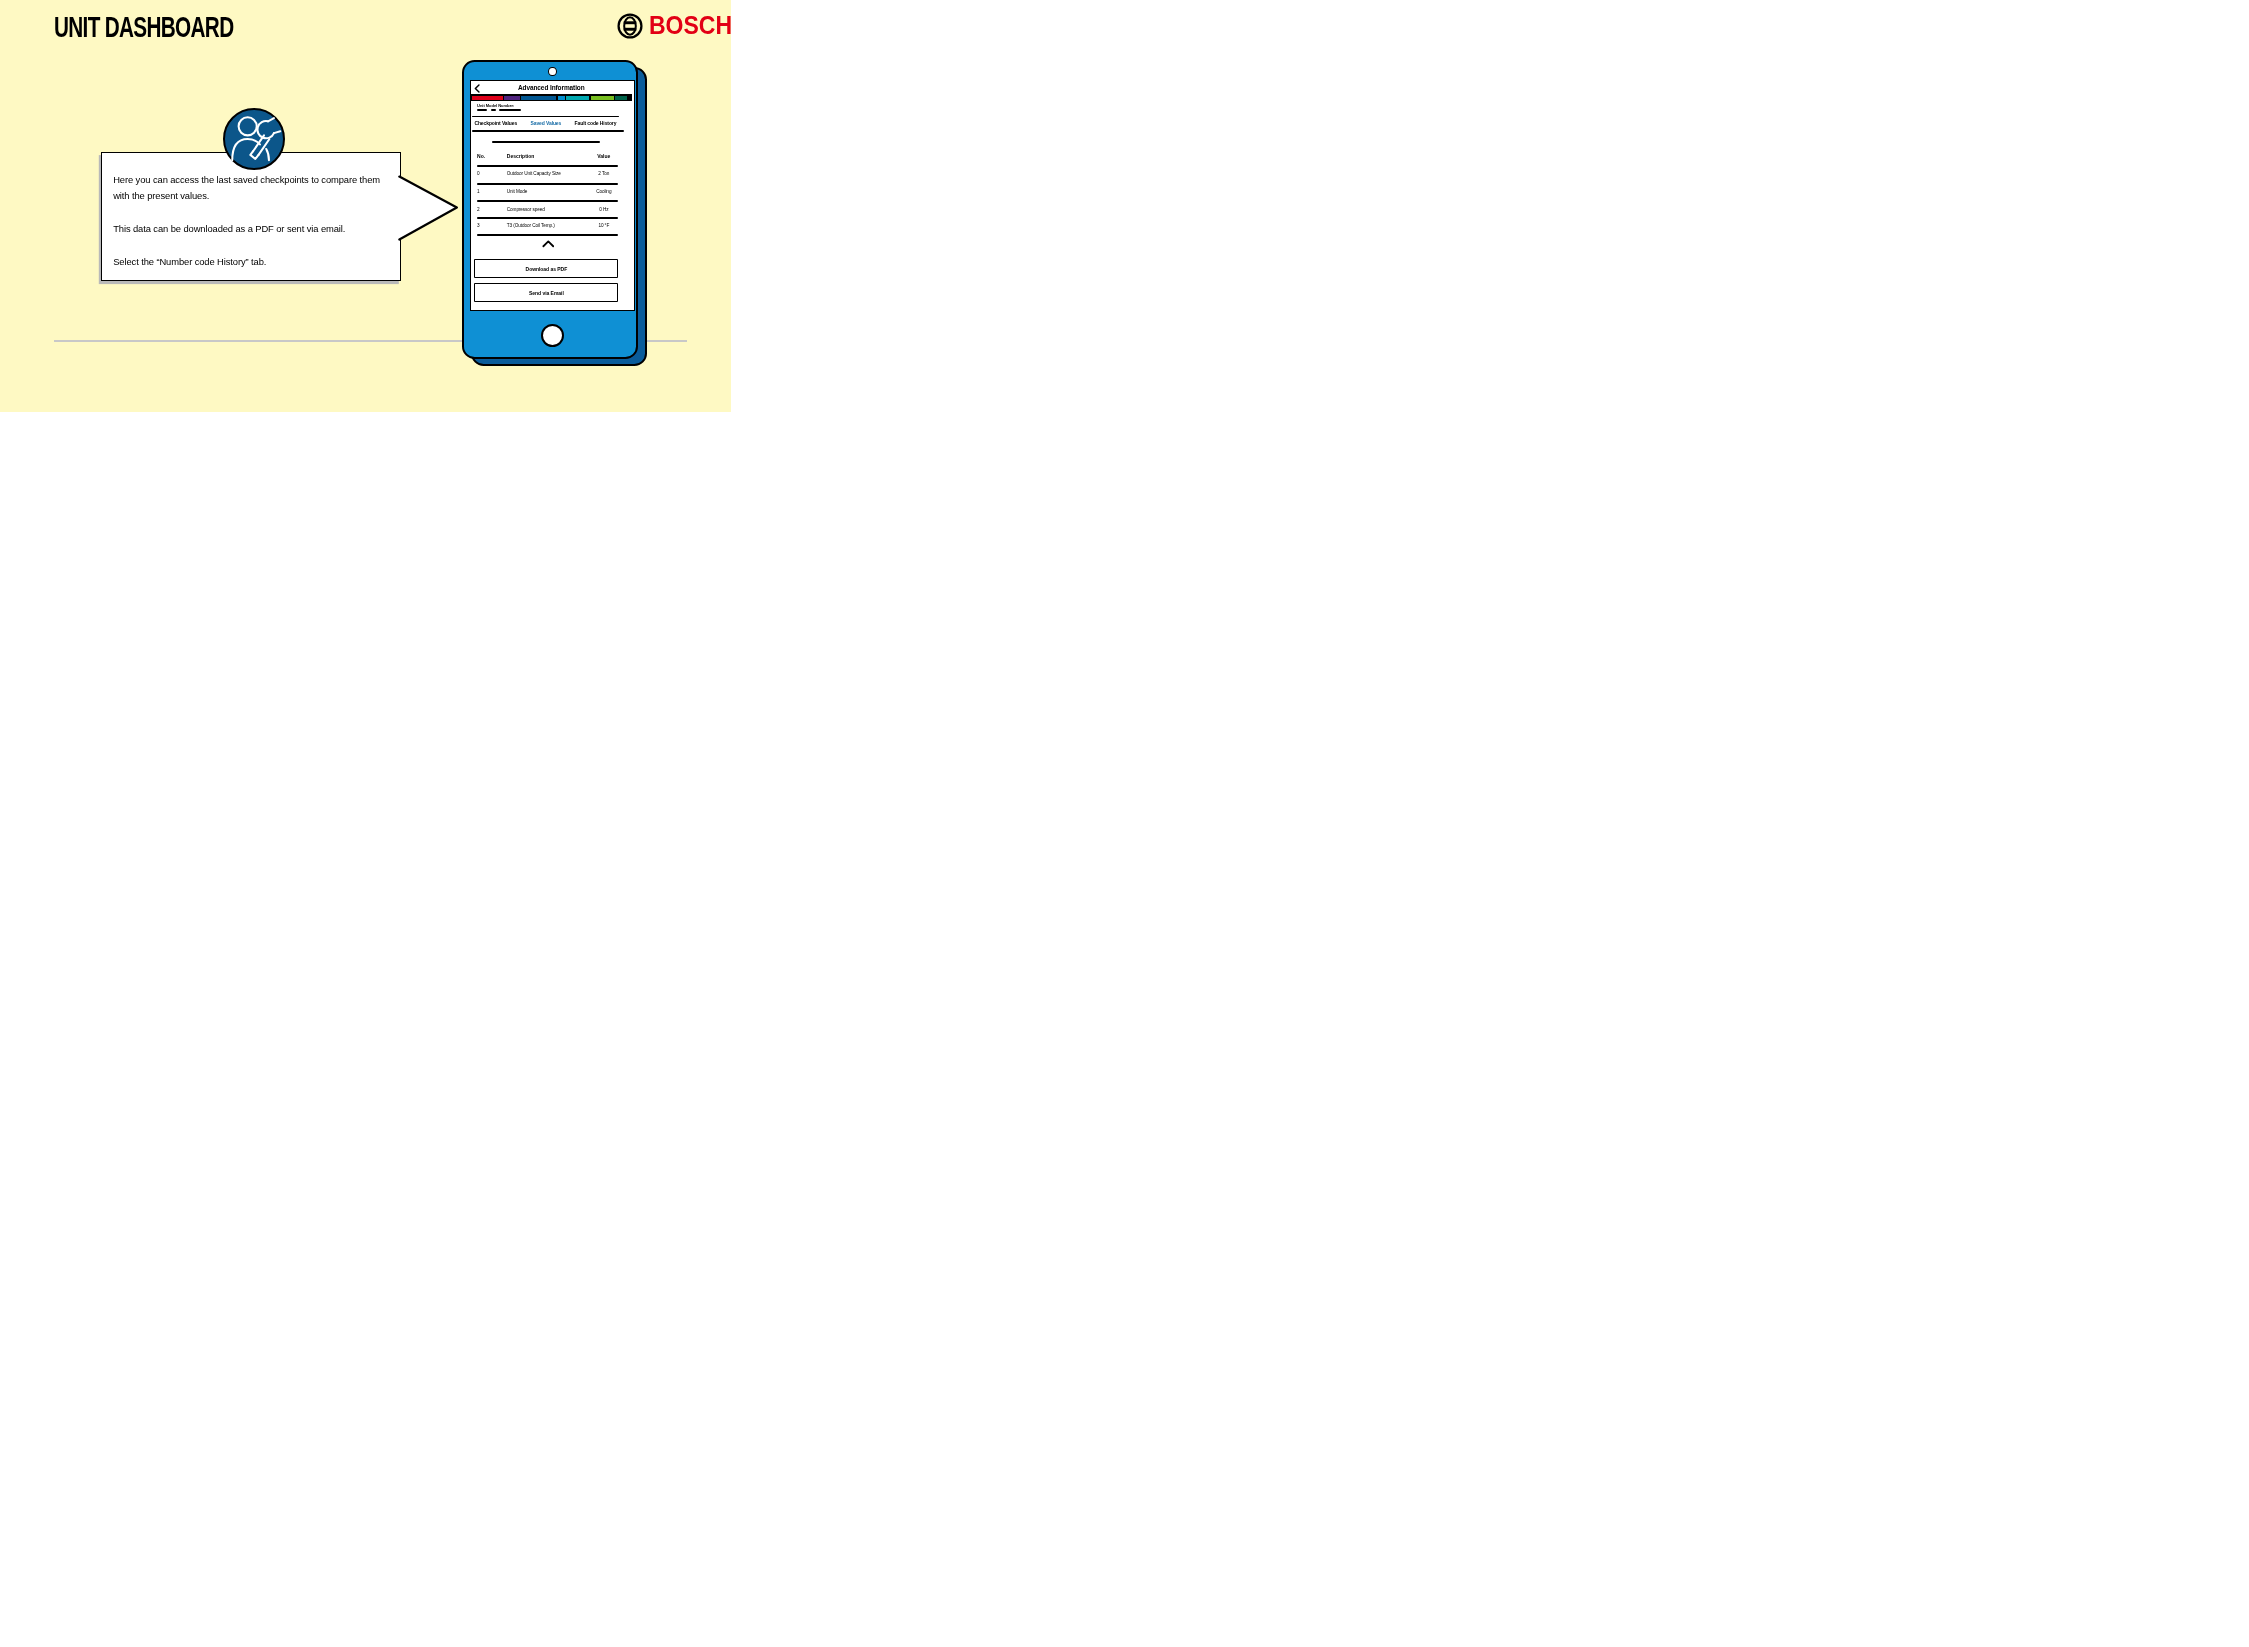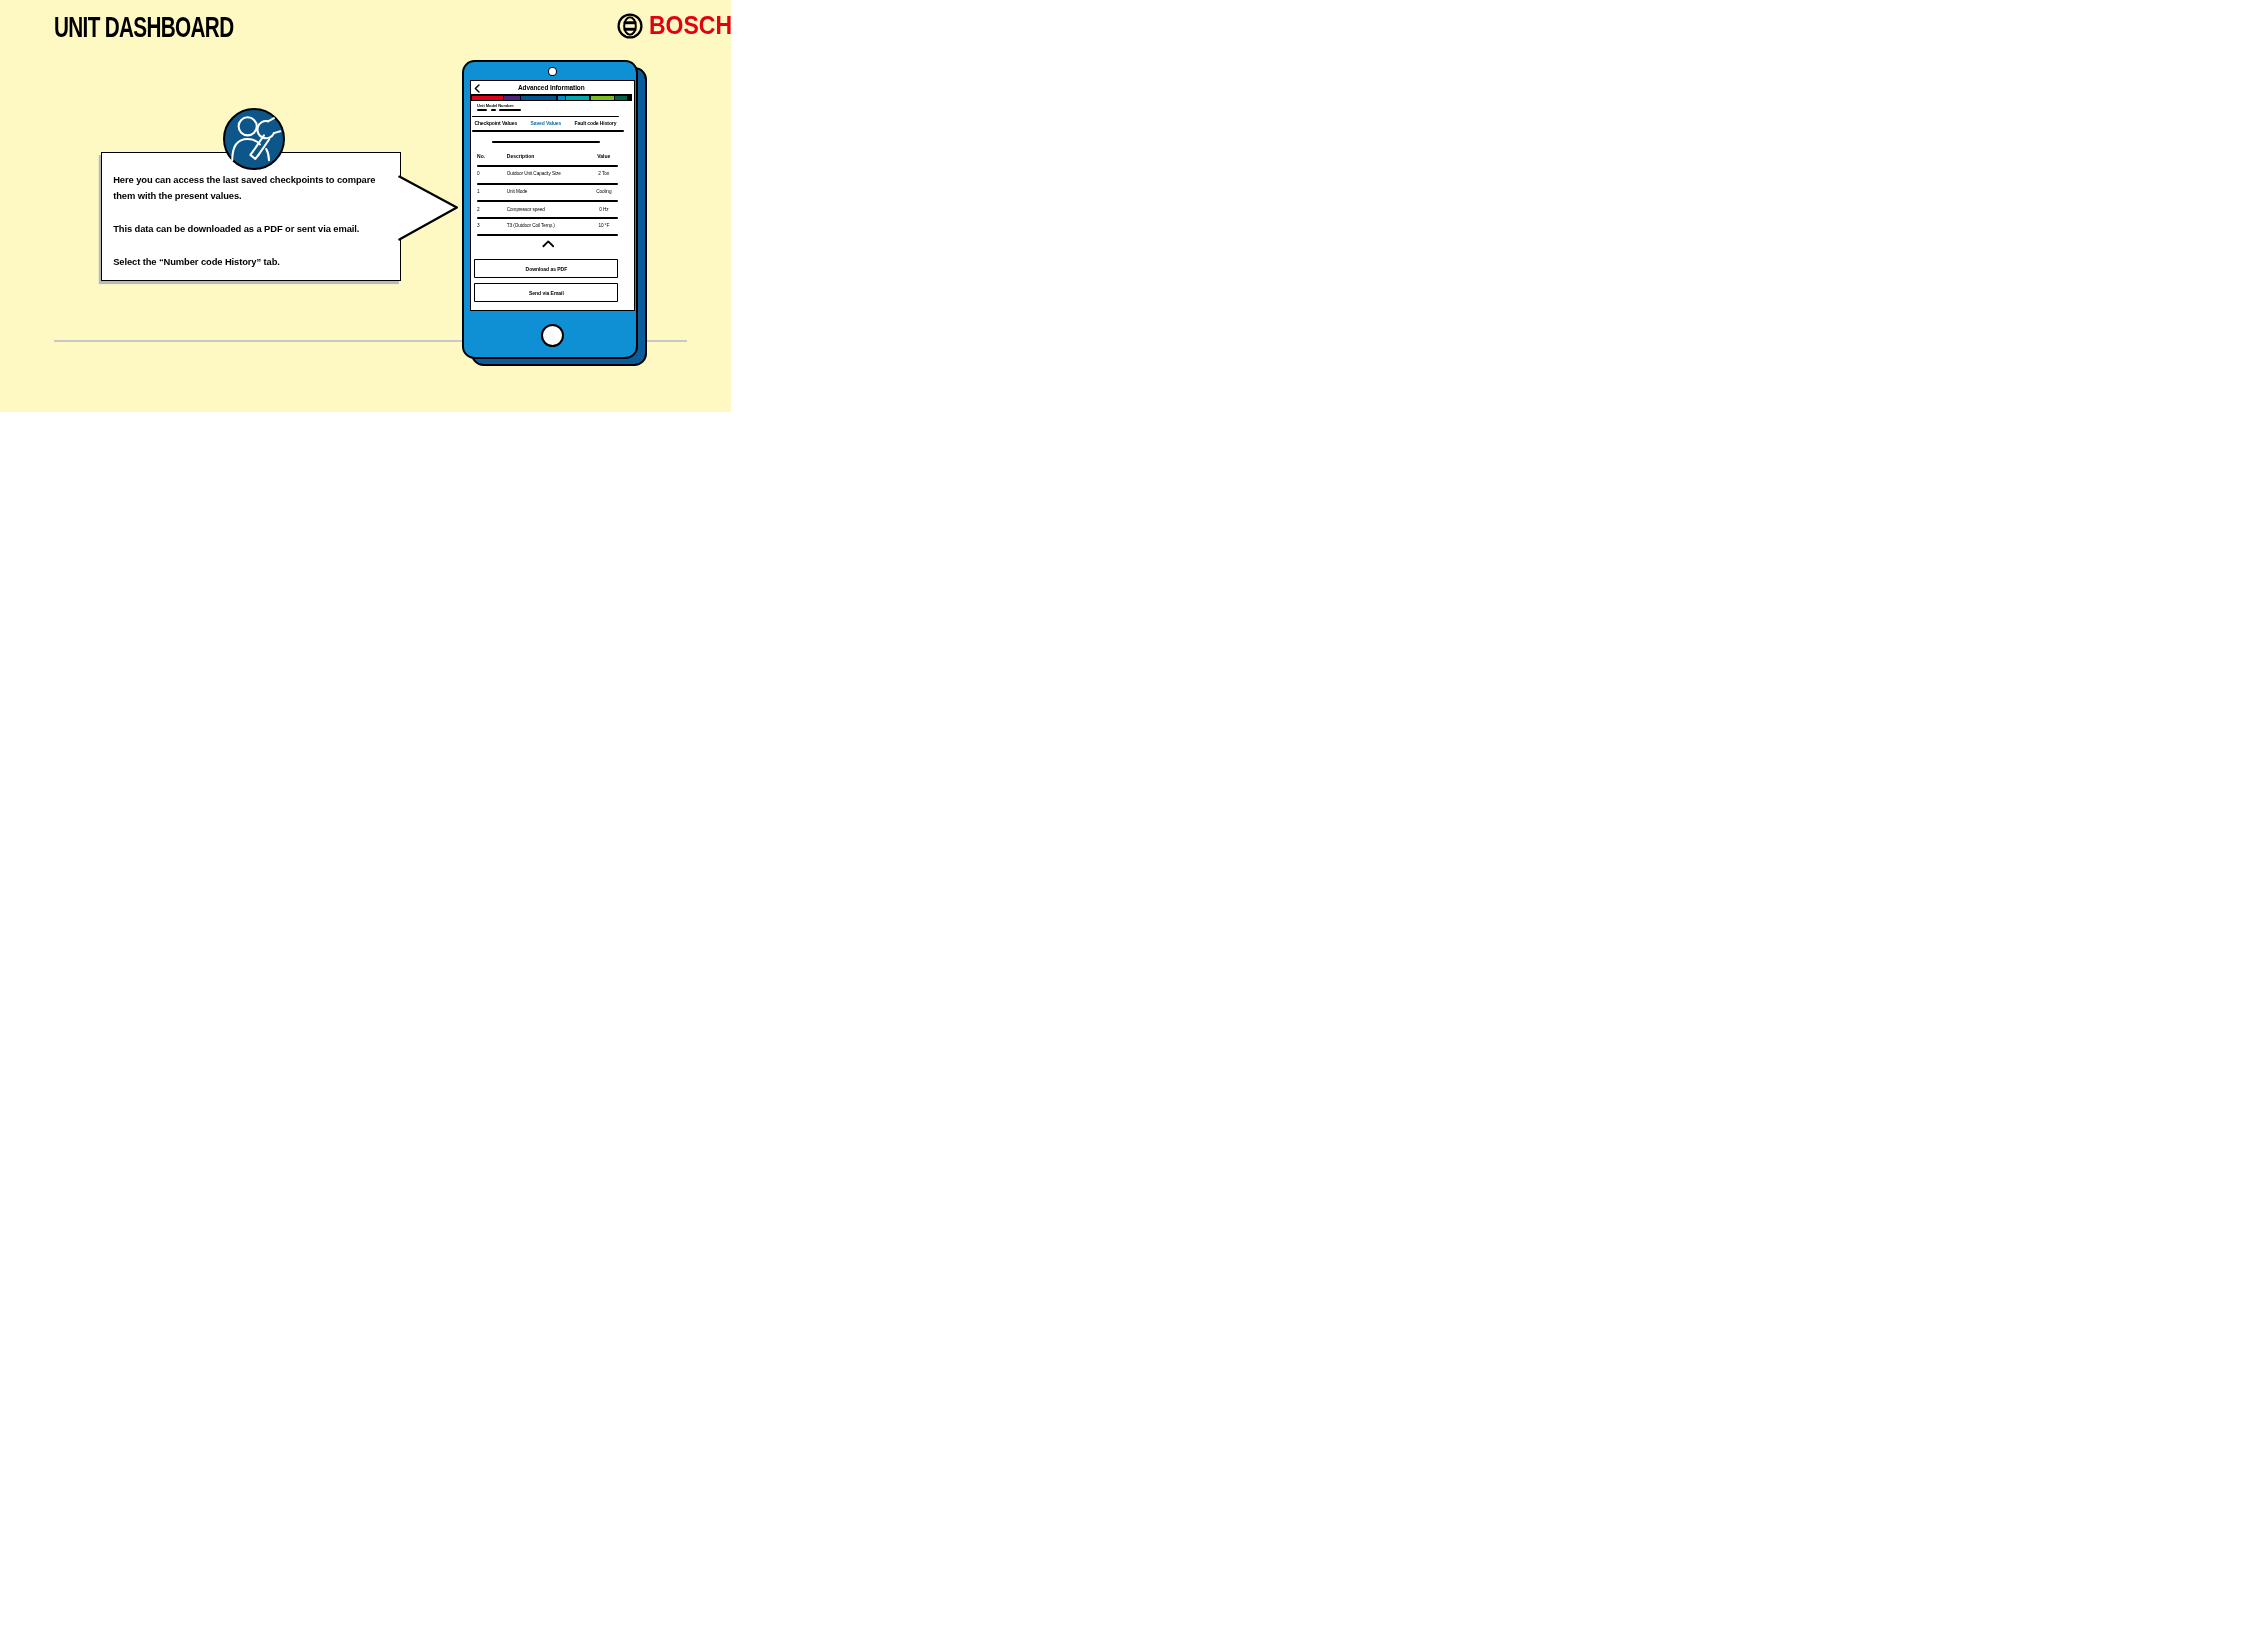--- a/index.html
+++ b/index.html
@@ -20,21 +20,21 @@
   .baseline-rule{position:absolute;left:54px;top:340px;width:633px;height:2.2px;background:#c8c8c8;}
 
   
   .callout{
     position:absolute;left:101px;top:152px;width:300px;height:129px;
     background:#fff;border:1.8px solid #000;box-sizing:border-box;
     box-shadow:-2.2px 3.1px 0 #b9b9b9;
   }
   .callout p{
     margin:0 0 17px 0;padding:0 13.5px 0 11.2px;
-    font-size:9.4px;line-height:16px;letter-spacing:-0.1px;font-weight:700;
+    font-size:9.4px;line-height:16px;letter-spacing:-0.1px;font-weight:400;
   }
   .callout .pad-top{height:19px;}
   .callout-arrow{position:absolute;left:398px;top:175px;}
   .avatar{
     position:absolute;left:223px;top:108px;width:58px;height:58px;
     border:2.7px solid #000;border-radius:50%;box-sizing:content-box;
   }
 
   
   .tablet-back{

